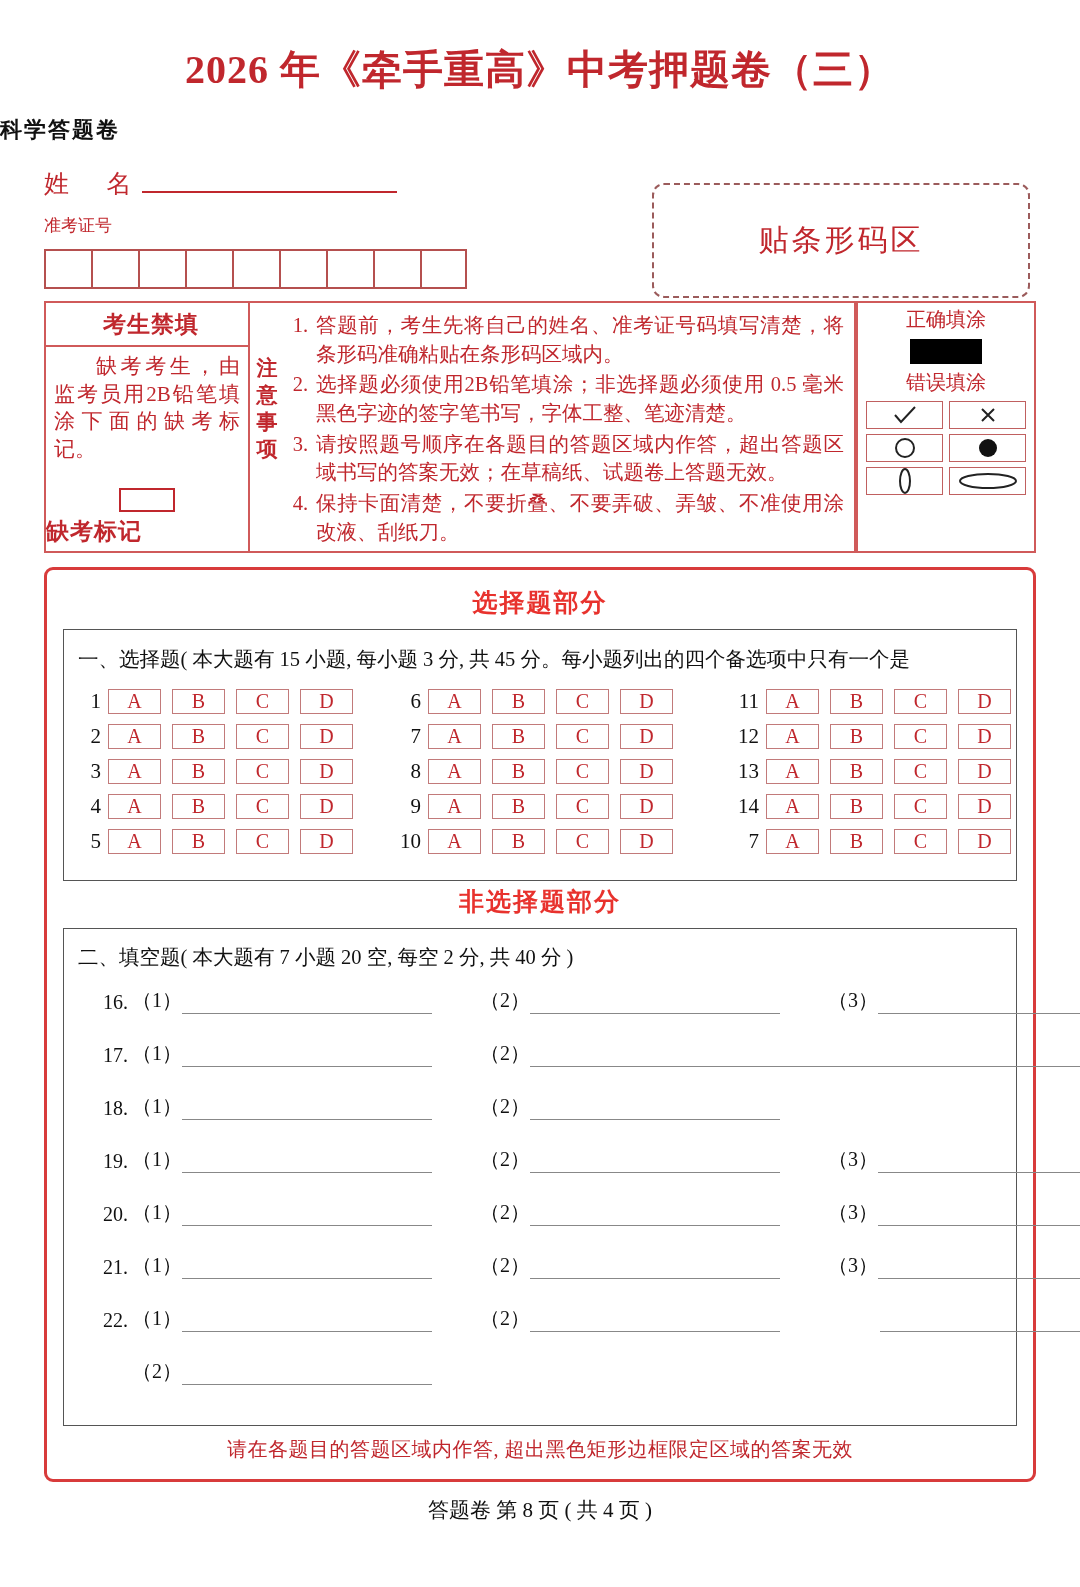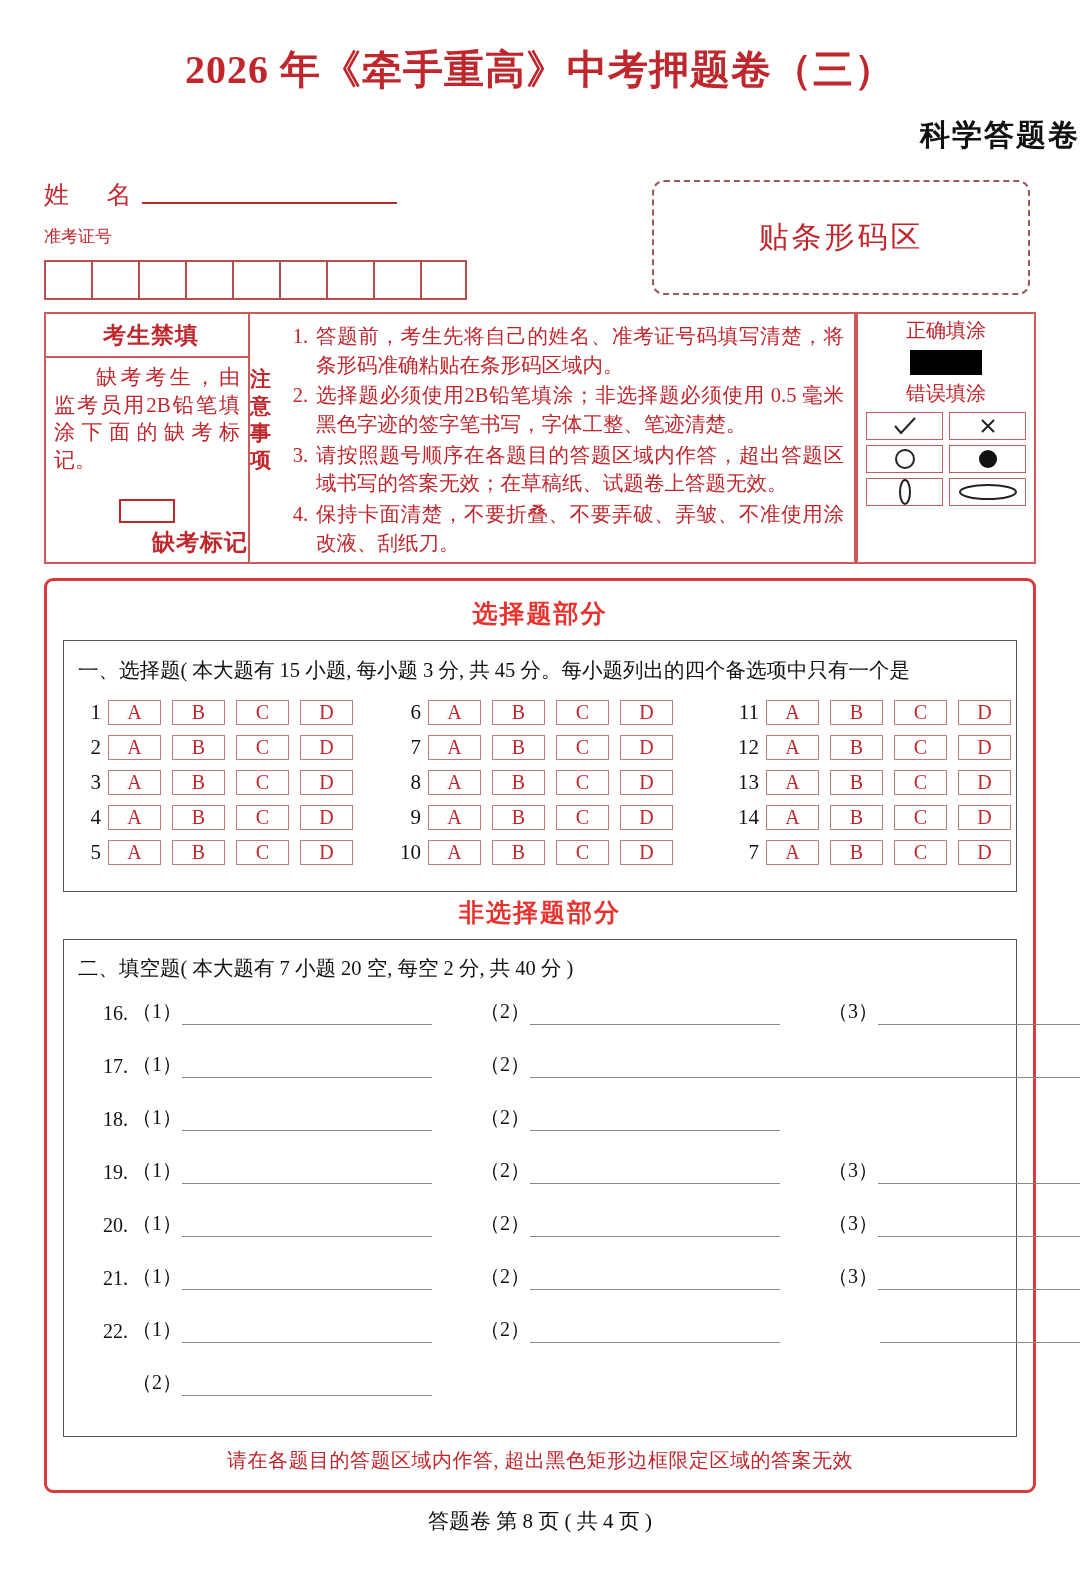--- a/index.html
+++ b/index.html
@@ -15,23 +15,23 @@
   .title-main {
     text-align: center;
     color: #c0272d;
     font-size: 40px;
     font-weight: bold;
     letter-spacing: 1px;
     padding-top: 42px;
     font-family: "Liberation Serif", serif;
   }
   .title-sub {
-    text-align: right;
+    text-align: left;
     color: #111111;
-    font-size: 30px;
+    font-size: 22px;
     font-weight: bold;
     padding-top: 18px;
     letter-spacing: 2px;
   }
 
   
   .id-row { position: relative; margin-top: 22px; height: 130px; }
   .id-left { position: absolute; left: 44px; top: 0; width: 560px; }
   .field-line { display: flex; align-items: flex-end; color: #c0272d; font-size: 25px; }
   .field-label { white-space: pre; font-weight: 500; }
@@ -42,21 +42,21 @@
   .field-line2 { color: #c0272d; font-size: 17px; margin-top: 14px; }
   .idgrid { display: flex; margin-top: 12px; }
   .idgrid .cell {
     width: 47px; height: 40px;
     border: 2px solid #b5504f;
     border-right: none;
   }
   .idgrid .cell:last-child { border-right: 2px solid #b5504f; }
 
   .barcode-box {
-    position: absolute; left: 652px; top: 2px;
+    position: absolute; left: 652px; top: 16px;
     width: 378px; height: 115px;
     border: 2.5px dashed #9b5b5b;
     border-radius: 12px;
     display: flex; align-items: center; justify-content: center;
   }
   .barcode-text { color: #c0272d; font-size: 30px; letter-spacing: 3px; }
 
   
   .notice {
     position: relative;
@@ -74,28 +74,28 @@
   }
   .nc-left-body {
     flex: 1; color: #c0272d; font-size: 21px; line-height: 1.32;
     padding: 6px 8px 0 8px; text-align: justify; text-indent: 2em;
   }
   .absent-mark-box {
     width: 56px; height: 24px; border: 2.5px solid #c0272d;
     margin: 2px auto 4px auto;
   }
   .absent-mark-label {
-    text-align: right; color: #c0272d; font-size: 23px; font-weight: bold;
+    text-align: left; color: #c0272d; font-size: 23px; font-weight: bold;
     padding-bottom: 4px; letter-spacing: 1px;
   }
 
   .nc-mid { flex: 1; display: flex; border-right: 2.5px solid #d05a5a; }
   .nc-mid-tag {
     width: 34px; color: #c0272d; font-size: 21px; font-weight: bold;
-    line-height: 1.28; padding-top: 52px; text-align: left;
+    line-height: 1.28; padding-top: 52px; text-align: center;
     letter-spacing: 0; word-break: break-all;
   }
   .nc-mid-list { flex: 1; padding: 8px 10px 0 2px; }
   .nc-item { display: flex; color: #c0272d; font-size: 20.5px; line-height: 1.40; margin-bottom: 2px; }
   .nc-num { width: 30px; text-align: right; padding-right: 8px; flex: none; }
   .nc-txt { flex: 1; text-align: justify; }
 
   .nc-right { width: 178px; display: flex; }
   .nc-right-tag {
     width: 30px; color: #c0272d; font-size: 21px; font-weight: bold;

